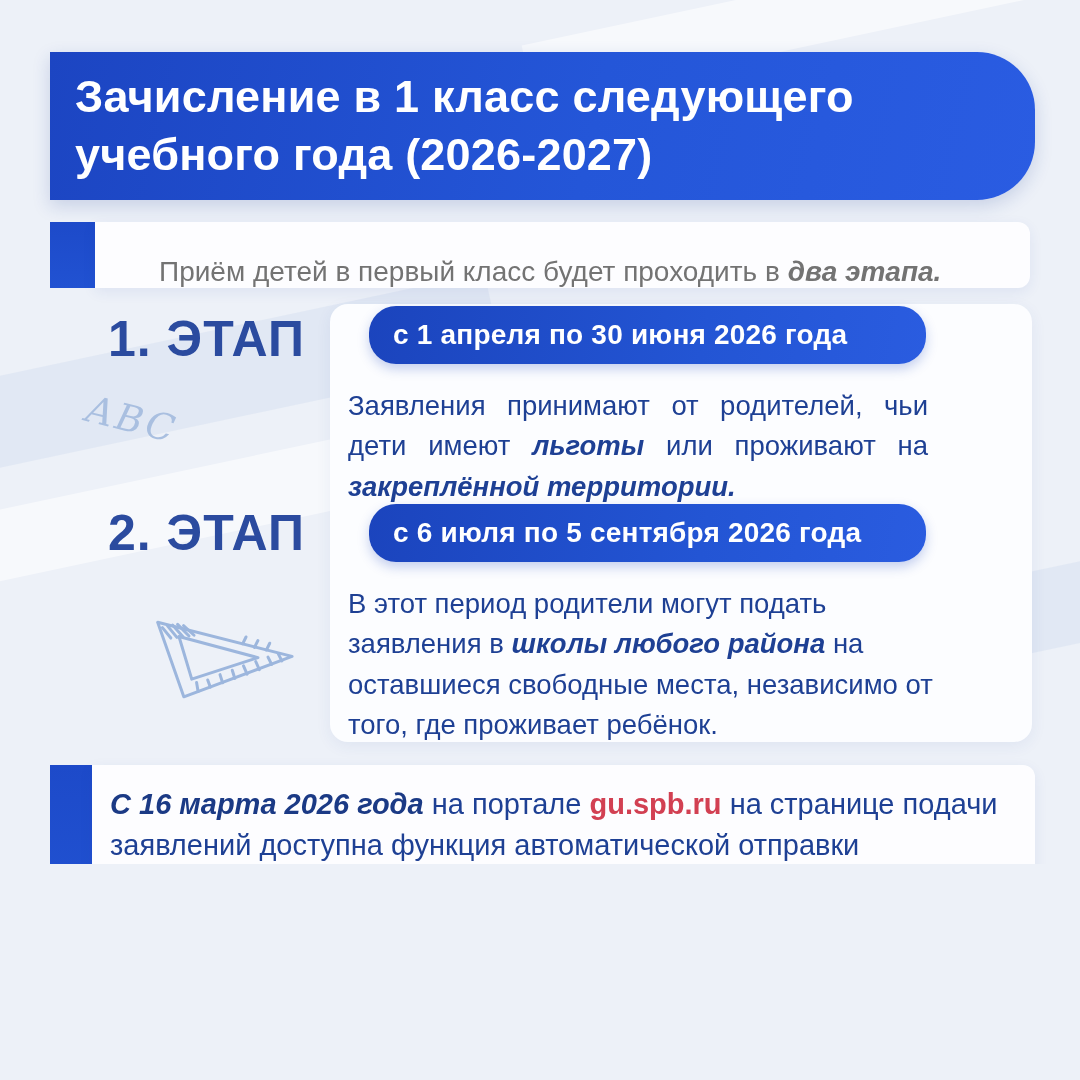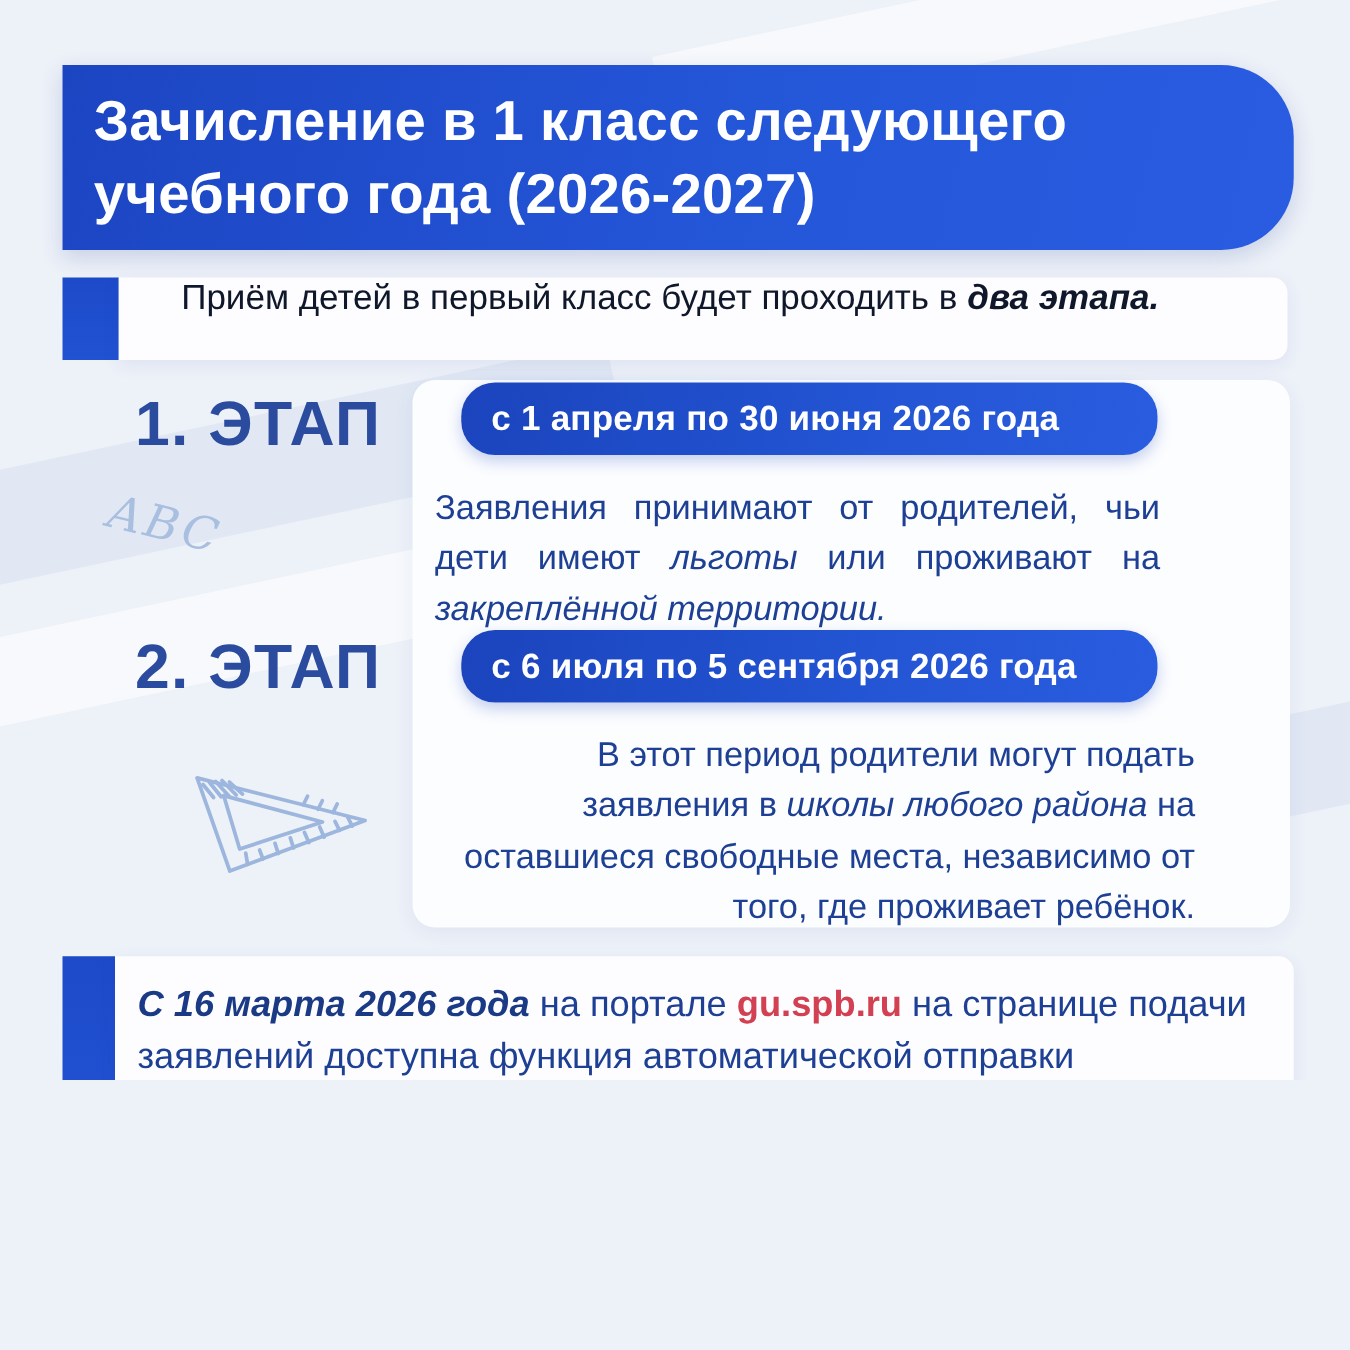--- a/index.html
+++ b/index.html
@@ -34,22 +34,22 @@
     flex:0 0 auto;
   }
   .card-body{
     background:#fdfdff;border-radius:0 12px 12px 0;
     box-sizing:border-box;flex:1 1 auto;
     box-shadow:0 4px 14px rgba(40,70,160,0.08);
   }
   .intro-card{left:50px;top:222px;width:980px;height:66px;}
   .intro-card .accent-bar{width:45px;height:66px;}
   .intro-card .card-body{
-    display:flex;align-items:flex-start;padding-left:50px;
-    font-size:28px;color:#0f172a;
+    display:flex;align-items:flex-end;padding-left:64px;
+    font-size:28px;color:#737373;
   }
   .intro-card .em{font-weight:700;font-style:italic;margin-left:8px;}
 
   .notice-card{left:50px;top:765px;width:985px;height:143px;}
   .notice-card .accent-bar{width:42px;height:143px;}
   .notice-card .card-body{
     padding:19px 14px 0 18px;
     font-size:29px;line-height:1.43;color:#1e4094;
   }
   .notice-card .em{font-weight:700;font-style:italic;color:#1b3a85;}
@@ -73,25 +73,25 @@
     background:linear-gradient(100deg,#1b44bd 0%,#2355d4 60%,#2a5ce0 100%);
     border-radius:27px;
     display:flex;align-items:center;padding-left:24px;box-sizing:border-box;
     box-shadow:0 5px 12px rgba(27,68,189,0.25);
     color:#ffffff;font-size:28px;font-weight:700;letter-spacing:0.2px;margin-left:39px;
   }
   .pill.p1{top:306px;}
   .pill.p2{top:504px;}
   .stage-text{
     position:absolute;left:348px;color:#1e4094;
-    font-size:27.5px;line-height:1.47;text-align:right;
+    font-size:27.5px;line-height:1.47;
   }
   .stage-text.t1{top:386px;width:580px;text-align:justify;}
   .stage-text.t2{top:584px;width:608px;}
-  .stage-text .em{font-weight:400;font-style:italic;}
+  .stage-text .em{font-weight:700;font-style:italic;}
 
   
   .abc-sketch{
     position:absolute;left:86px;top:398px;
     font-family:"DejaVu Serif","Liberation Serif",serif;
     font-style:italic;font-size:37px;color:#a9bfe0;
     transform:rotate(14deg);letter-spacing:3px;
   }
   .ruler-sketch{position:absolute;left:148px;top:606px;}
   .scroll-sketch{position:absolute;left:428px;top:903px;}

